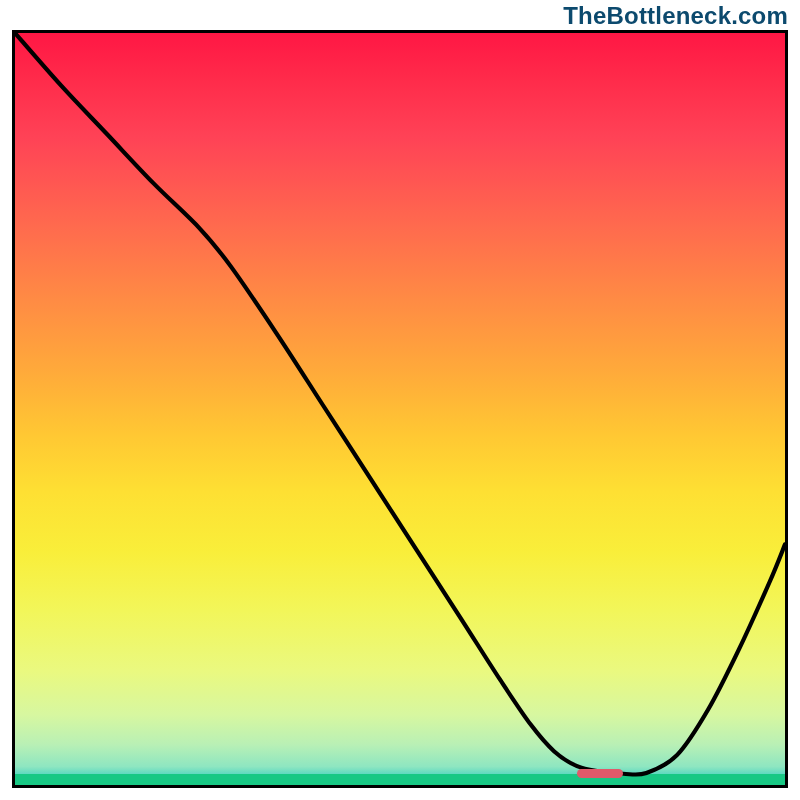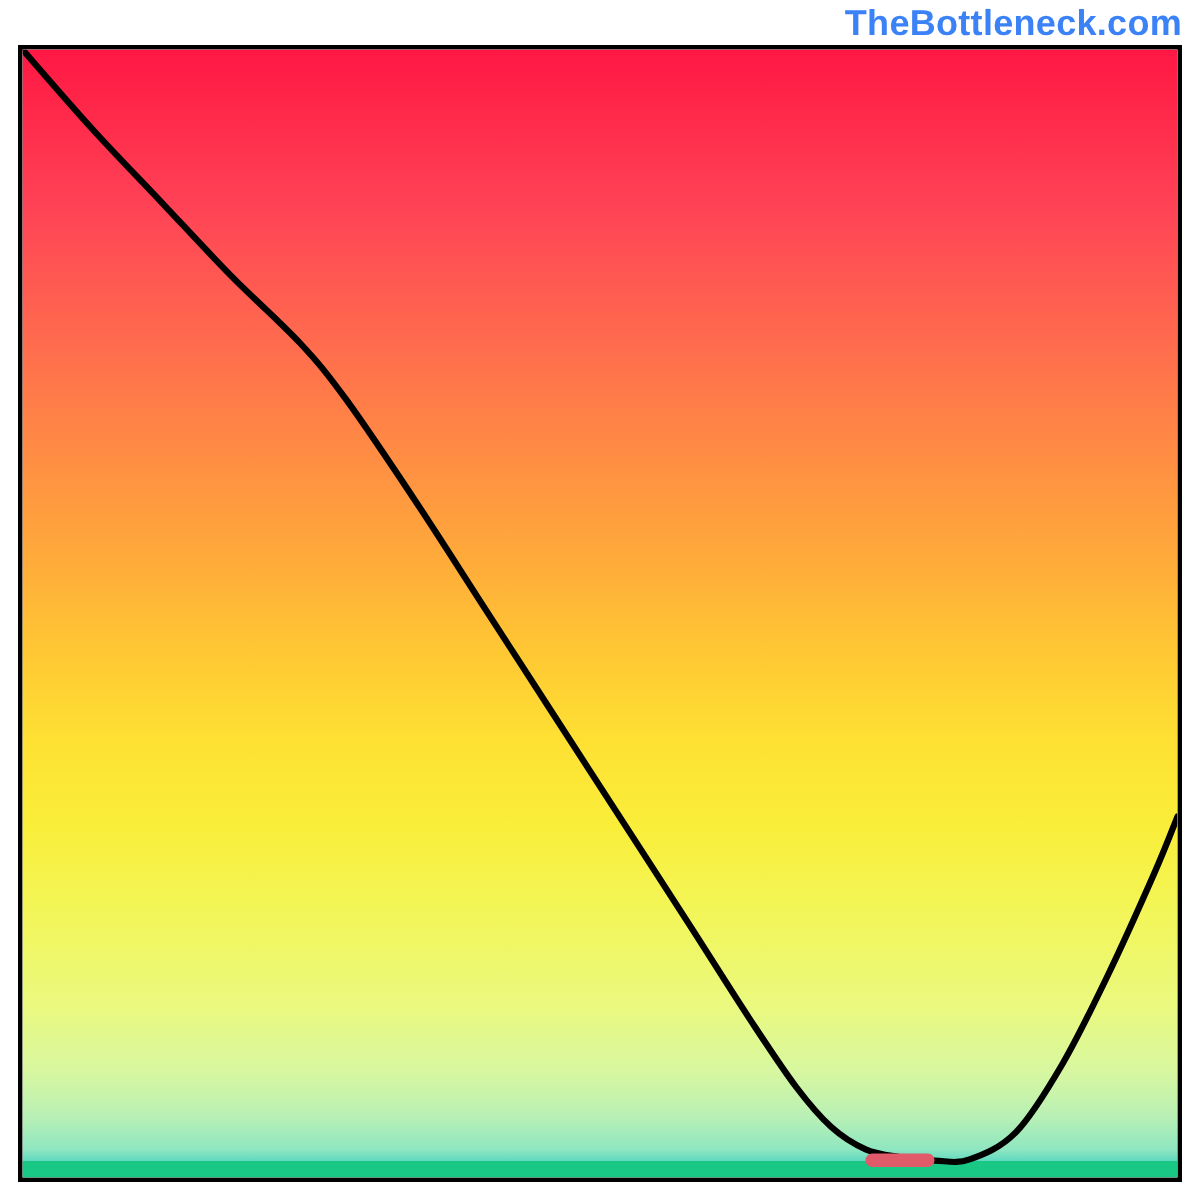--- a/index.html
+++ b/index.html
@@ -22,21 +22,21 @@
     width: 776px;
     height: 758px;
     border: 3px solid #000;
     box-sizing: border-box;
     overflow: hidden;
   }
   .watermark {
     position: absolute;
     top: 2px;
     right: 12px;
-    color: #3b82f6;
+    color: #0c4a6e;
     font-size: 24px;
     font-weight: 600;
     letter-spacing: 0.2px;
   }
   .gradient {
     position: absolute;
     inset: 0;
   }
   .gradient-main {
     position: absolute;

